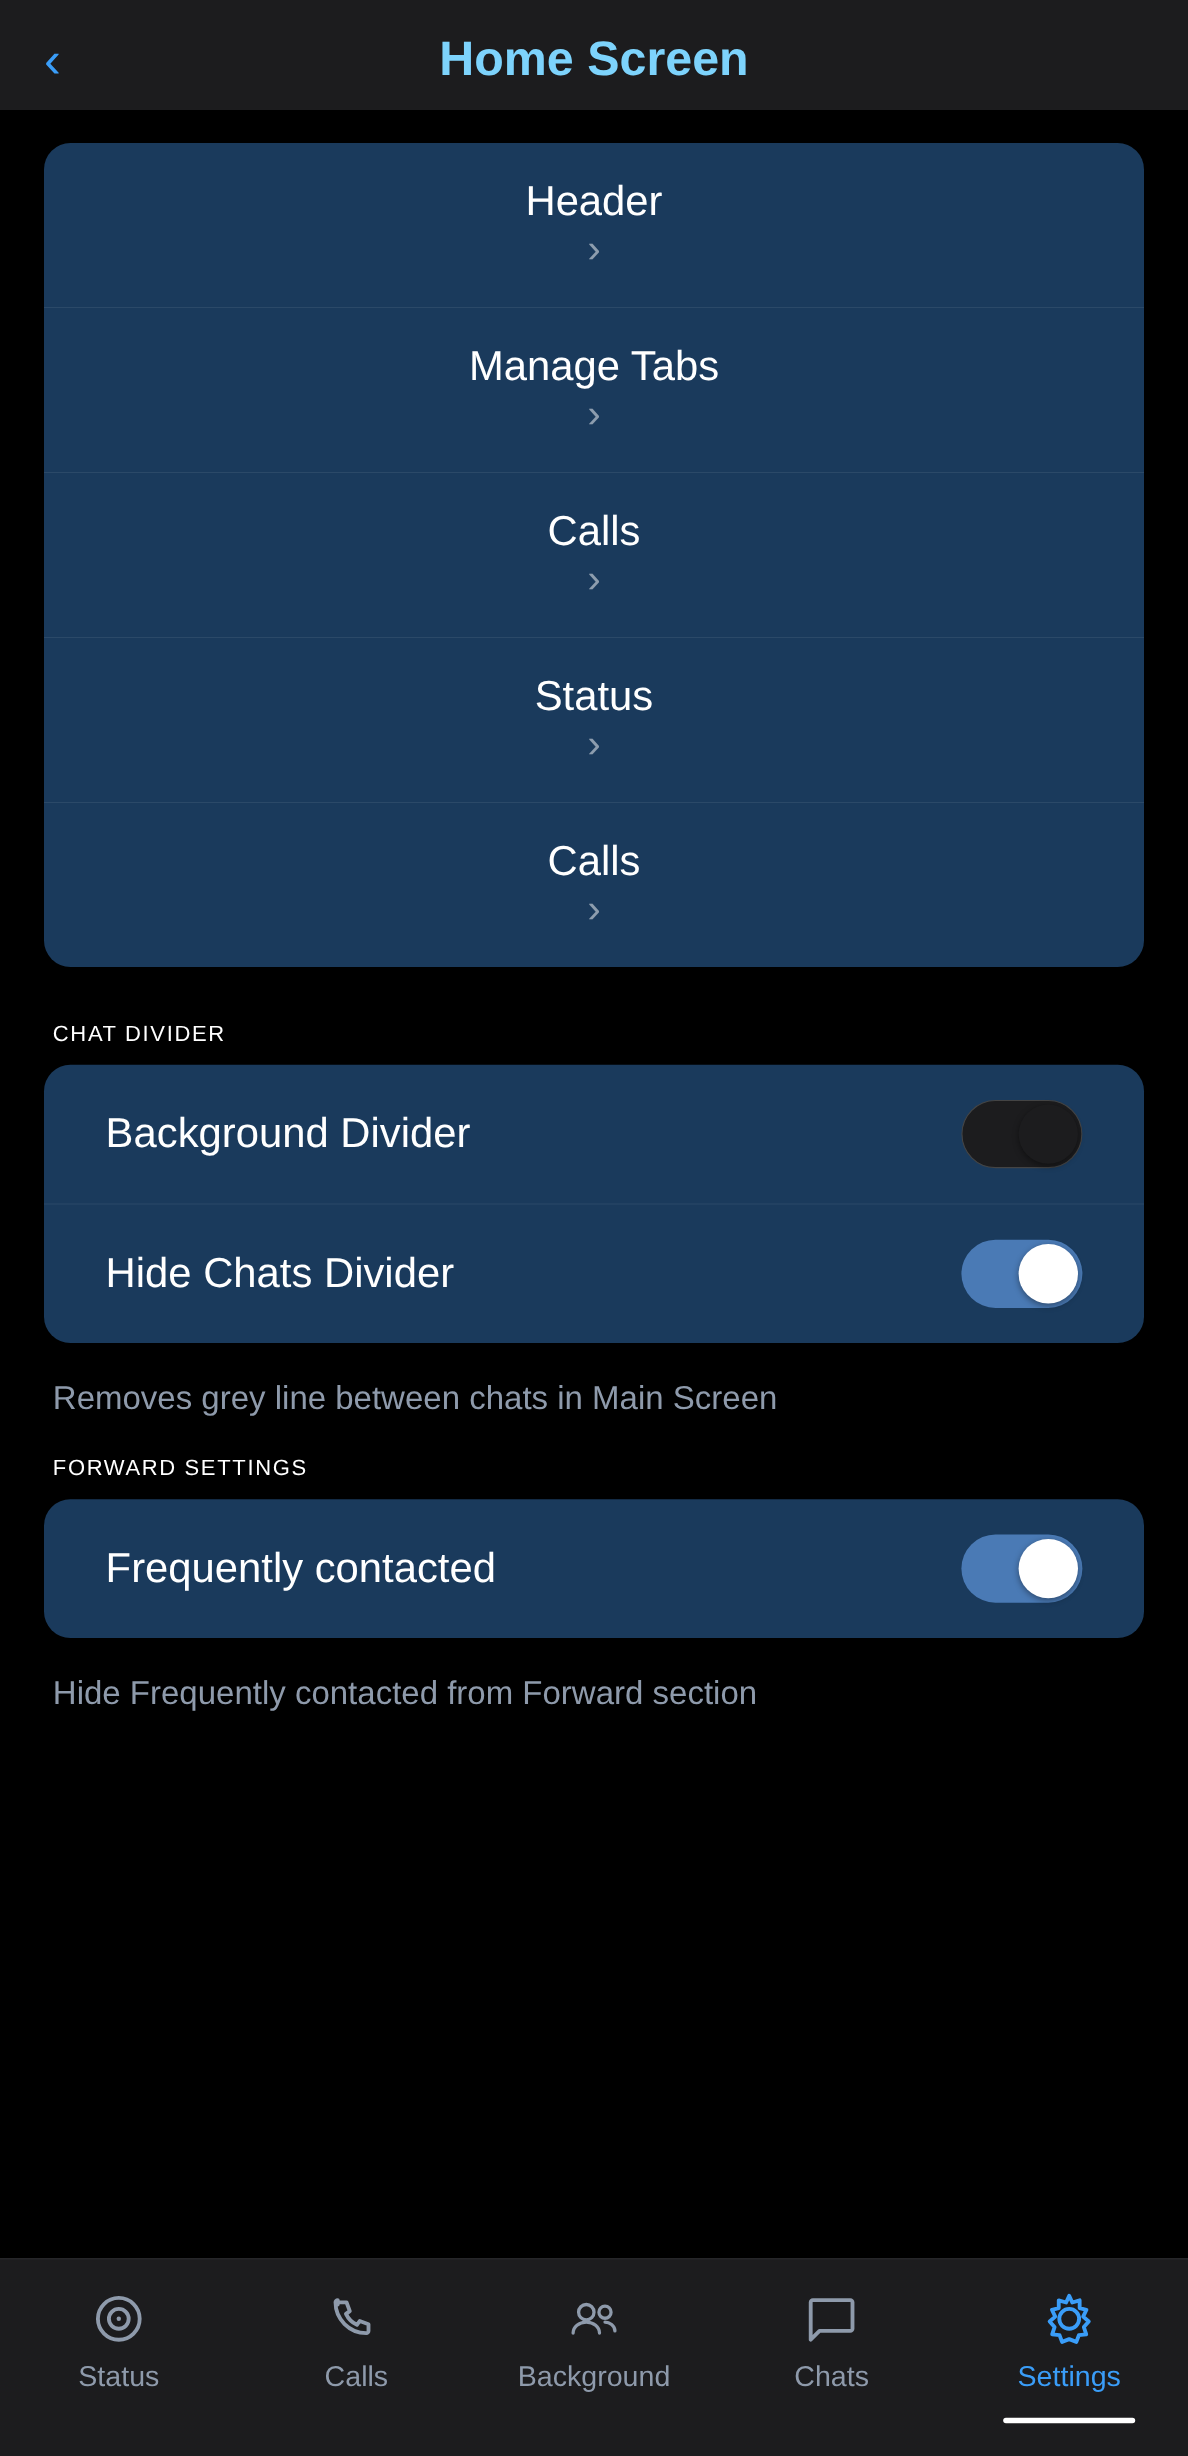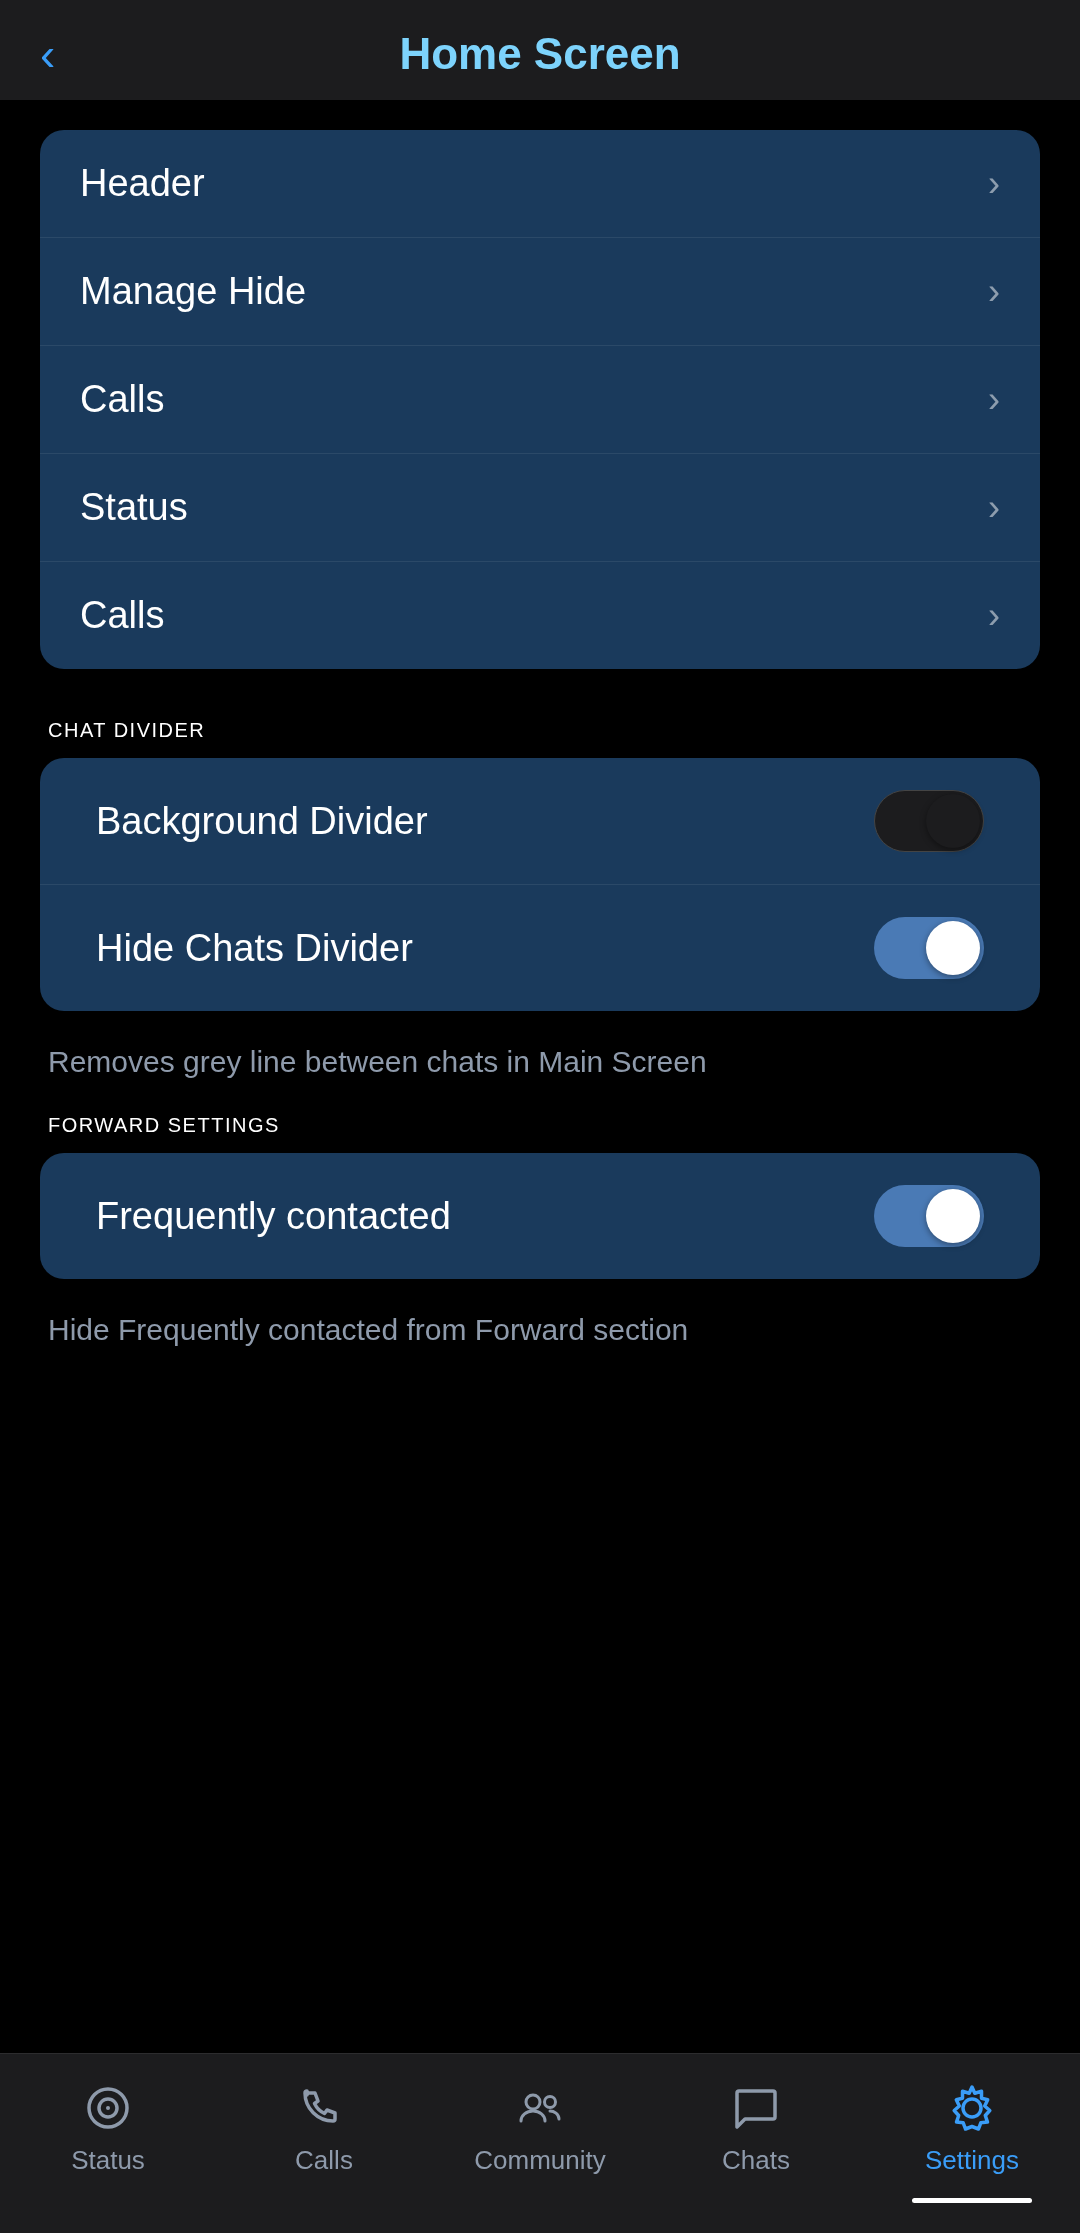--- a/index.html
+++ b/index.html
@@ -59,20 +59,21 @@
       margin-bottom: 50px;
     }
 
     .menu-item {
       display: flex;
       align-items: center;
       justify-content: space-between;
       padding: 32px 40px;
       cursor: pointer;
       border-bottom: 1px solid rgba(255,255,255,0.08);
+      flex-direction: column;
     }
 
     .menu-item:last-child {
       border-bottom: none;
     }
 
     .menu-item-label {
       color: #ffffff;
       font-size: 38px;
       font-weight: 500;
@@ -246,21 +247,21 @@
 </div>
 
 <div class="content">
 
   <div class="menu-card">
     <div class="menu-item">
       <span class="menu-item-label">Header</span>
       <span class="chevron-icon">›</span>
     </div>
     <div class="menu-item">
-      <span class="menu-item-label">Manage Hide</span>
+      <span class="menu-item-label">Manage Tabs</span>
       <span class="chevron-icon">›</span>
     </div>
     <div class="menu-item">
       <span class="menu-item-label">Calls</span>
       <span class="chevron-icon">›</span>
     </div>
     <div class="menu-item">
       <span class="menu-item-label">Status</span>
       <span class="chevron-icon">›</span>
     </div>
@@ -329,21 +330,21 @@
     <span class="nav-label">Calls</span>
   </div>
 
   <div class="nav-item inactive">
     <svg class="nav-svg" viewBox="0 0 54 54" fill="none" xmlns="http://www.w3.org/2000/svg">
       <circle cx="20" cy="21" r="7" stroke="#8e9aab" stroke-width="3" fill="none"></circle>
       <circle cx="37" cy="21" r="5.5" stroke="#8e9aab" stroke-width="3" fill="none"></circle>
       <path d="M8 40C8 34.5 13.4 30 20 30C26.6 30 32 34.5 32 40" stroke="#8e9aab" stroke-width="3" stroke-linecap="round" fill="none"></path>
       <path d="M37 30C41 30 46 33 46 38" stroke="#8e9aab" stroke-width="3" stroke-linecap="round" fill="none"></path>
     </svg>
-    <span class="nav-label">Community</span>
+    <span class="nav-label">Background</span>
   </div>
 
   <div class="nav-item inactive">
     <svg class="nav-svg" viewBox="0 0 54 54" fill="none" xmlns="http://www.w3.org/2000/svg">
       <path d="M10 10H44C45.1 10 46 10.9 46 12V36C46 37.1 45.1 38 44 38H16L8 46V12C8 10.9 8.9 10 10 10Z" stroke="#8e9aab" stroke-width="3.5" stroke-linecap="round" stroke-linejoin="round" fill="none"></path>
     </svg>
     <span class="nav-label">Chats</span>
   </div>
 
   <div class="nav-item active" style="position:relative;">

